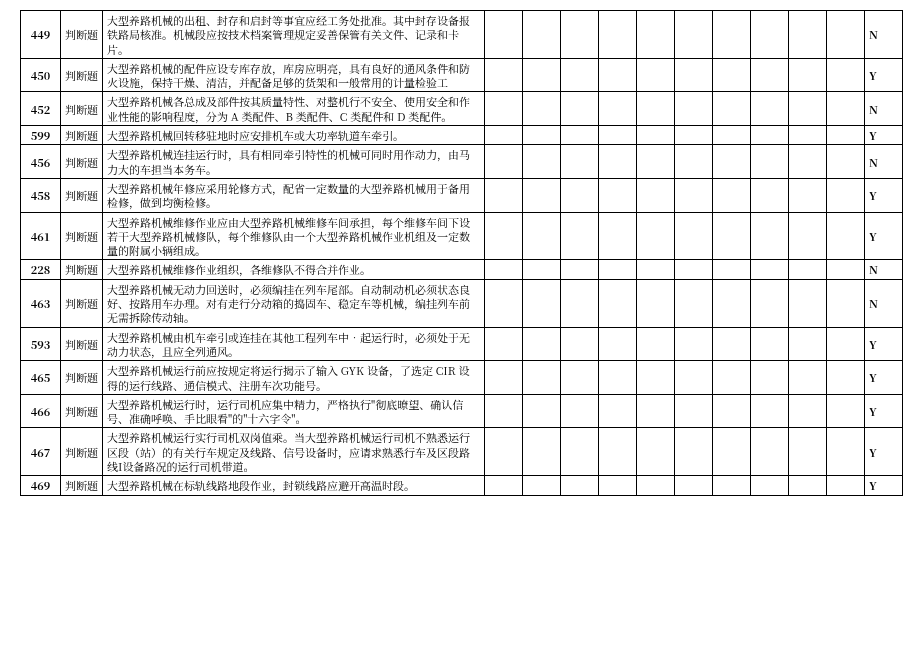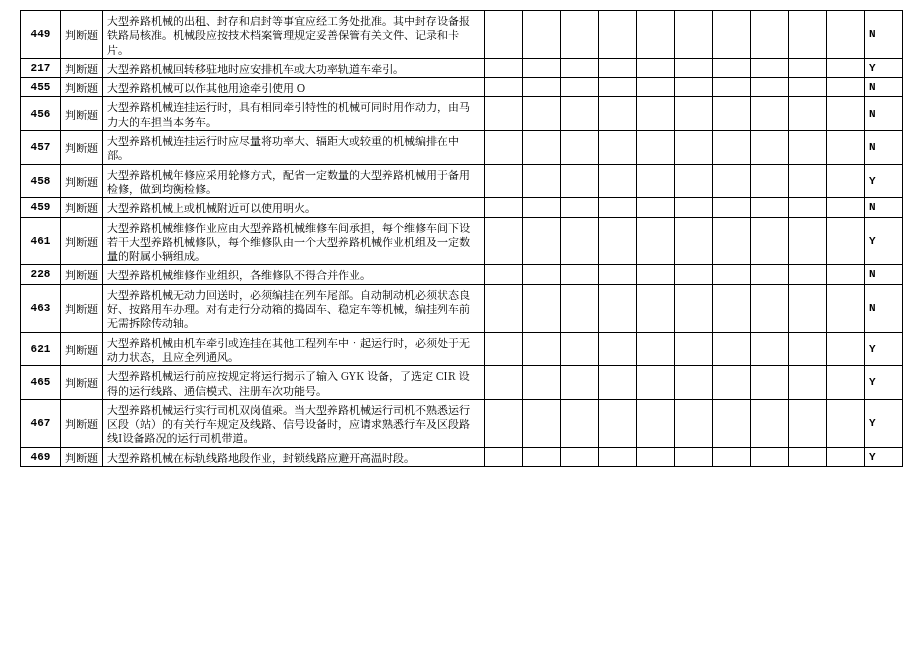--- a/index.html
+++ b/index.html
@@ -21,21 +21,21 @@
     vertical-align: middle;
     word-wrap: break-word;
     line-height: 1.3;
   }
   col.c-num { width: 40px; }
   col.c-type { width: 42px; }
   col.c-text { width: 382px; }
   col.c-blank { width: 38px; }
   col.c-ans { width: 38px; }
   .center { text-align: center; }
-  .bold { font-weight: bold; font-family: Liberation Mono, monospace; }
+  .bold { font-weight: bold; }
 </style>
 </head>
 <body>
 
 <table>
   <colgroup>
     <col class="c-num">
       <col class="c-type">
       <col class="c-text">
     <col class="c-blank">
@@ -61,116 +61,100 @@
         <td></td>
         <td></td>
         <td></td>
         <td></td>
         <td></td>
         <td></td>
         <td></td>
         <td class="bold">N</td>
       </tr>
       <tr>
-        <td class="center bold">217</td>
+        <td class="center bold">450</td>
+        <td class="center">判断题</td>
+        <td>大型养路机械的配件应设专库存放，库房应明亮，具有良好的通风条件和防火设施，保持干燥、清洁，并配备足够的货架和一般常用的计量检验工</td>
+        <td></td>
+        <td></td>
+        <td></td>
+        <td></td>
+        <td></td>
+        <td></td>
+        <td></td>
+        <td></td>
+        <td></td>
+        <td></td>
+        <td class="bold">Y</td>
+      </tr>
+      <tr>
+        <td class="center bold">452</td>
+        <td class="center">判断题</td>
+        <td>大型养路机械各总成及部件按其质量特性、对整机行不安全、使用安全和作业性能的影响程度，分为 A 类配件、B 类配件、C 类配件和 D 类配件。</td>
+        <td></td>
+        <td></td>
+        <td></td>
+        <td></td>
+        <td></td>
+        <td></td>
+        <td></td>
+        <td></td>
+        <td></td>
+        <td></td>
+        <td class="bold">N</td>
+      </tr>
+      <tr>
+        <td class="center bold">599</td>
         <td class="center">判断题</td>
         <td>大型养路机械回转移驻地时应安排机车或大功率轨道车牵引。</td>
         <td></td>
         <td></td>
         <td></td>
         <td></td>
         <td></td>
         <td></td>
         <td></td>
         <td></td>
         <td></td>
         <td></td>
         <td class="bold">Y</td>
       </tr>
       <tr>
-        <td class="center bold">455</td>
-        <td class="center">判断题</td>
-        <td>大型养路机械可以作其他用途牵引使用 O</td>
-        <td></td>
-        <td></td>
-        <td></td>
-        <td></td>
-        <td></td>
-        <td></td>
-        <td></td>
-        <td></td>
-        <td></td>
-        <td></td>
-        <td class="bold">N</td>
-      </tr>
-      <tr>
         <td class="center bold">456</td>
         <td class="center">判断题</td>
         <td>大型养路机械连挂运行时，具有相同牵引特性的机械可同时用作动力，由马力大的车担当本务车。</td>
         <td></td>
         <td></td>
         <td></td>
         <td></td>
         <td></td>
         <td></td>
         <td></td>
         <td></td>
         <td></td>
         <td></td>
         <td class="bold">N</td>
       </tr>
       <tr>
-        <td class="center bold">457</td>
-        <td class="center">判断题</td>
-        <td>大型养路机械连挂运行时应尽量将功率大、辐距大或较重的机械编排在中部。</td>
-        <td></td>
-        <td></td>
-        <td></td>
-        <td></td>
-        <td></td>
-        <td></td>
-        <td></td>
-        <td></td>
-        <td></td>
-        <td></td>
-        <td class="bold">N</td>
-      </tr>
-      <tr>
         <td class="center bold">458</td>
         <td class="center">判断题</td>
         <td>大型养路机械年修应采用轮修方式，配省一定数量的大型养路机械用于备用检修，做到均衡检修。</td>
         <td></td>
         <td></td>
         <td></td>
         <td></td>
         <td></td>
         <td></td>
         <td></td>
         <td></td>
         <td></td>
         <td></td>
         <td class="bold">Y</td>
       </tr>
       <tr>
-        <td class="center bold">459</td>
-        <td class="center">判断题</td>
-        <td>大型养路机械上或机械附近可以使用明火。</td>
-        <td></td>
-        <td></td>
-        <td></td>
-        <td></td>
-        <td></td>
-        <td></td>
-        <td></td>
-        <td></td>
-        <td></td>
-        <td></td>
-        <td class="bold">N</td>
-      </tr>
-      <tr>
         <td class="center bold">461</td>
         <td class="center">判断题</td>
         <td>大型养路机械维修作业应由大型养路机械维修车间承担，每个维修车间下设若干大型养路机械修队，每个维修队由一个大型养路机械作业机组及一定数量的附属小辆组成。</td>
         <td></td>
         <td></td>
         <td></td>
         <td></td>
         <td></td>
         <td></td>
         <td></td>
@@ -205,39 +189,55 @@
         <td></td>
         <td></td>
         <td></td>
         <td></td>
         <td></td>
         <td></td>
         <td></td>
         <td class="bold">N</td>
       </tr>
       <tr>
-        <td class="center bold">621</td>
+        <td class="center bold">593</td>
         <td class="center">判断题</td>
         <td>大型养路机械由机车牵引或连挂在其他工程列车中•起运行时，必须处于无动力状态，且应全列通风。</td>
         <td></td>
         <td></td>
         <td></td>
         <td></td>
         <td></td>
         <td></td>
         <td></td>
         <td></td>
         <td></td>
         <td></td>
         <td class="bold">Y</td>
       </tr>
       <tr>
         <td class="center bold">465</td>
         <td class="center">判断题</td>
         <td>大型养路机械运行前应按规定将运行揭示了输入 GYK 设备，了选定 CIR 设得的运行线路、通信模式、注册车次功能号。</td>
+        <td></td>
+        <td></td>
+        <td></td>
+        <td></td>
+        <td></td>
+        <td></td>
+        <td></td>
+        <td></td>
+        <td></td>
+        <td></td>
+        <td class="bold">Y</td>
+      </tr>
+      <tr>
+        <td class="center bold">466</td>
+        <td class="center">判断题</td>
+        <td>大型养路机械运行时，运行司机应集中精力，严格执行"彻底暸望、确认信号、准确呼唤、手比眼看"的"十六字令"。</td>
         <td></td>
         <td></td>
         <td></td>
         <td></td>
         <td></td>
         <td></td>
         <td></td>
         <td></td>
         <td></td>
         <td></td>

